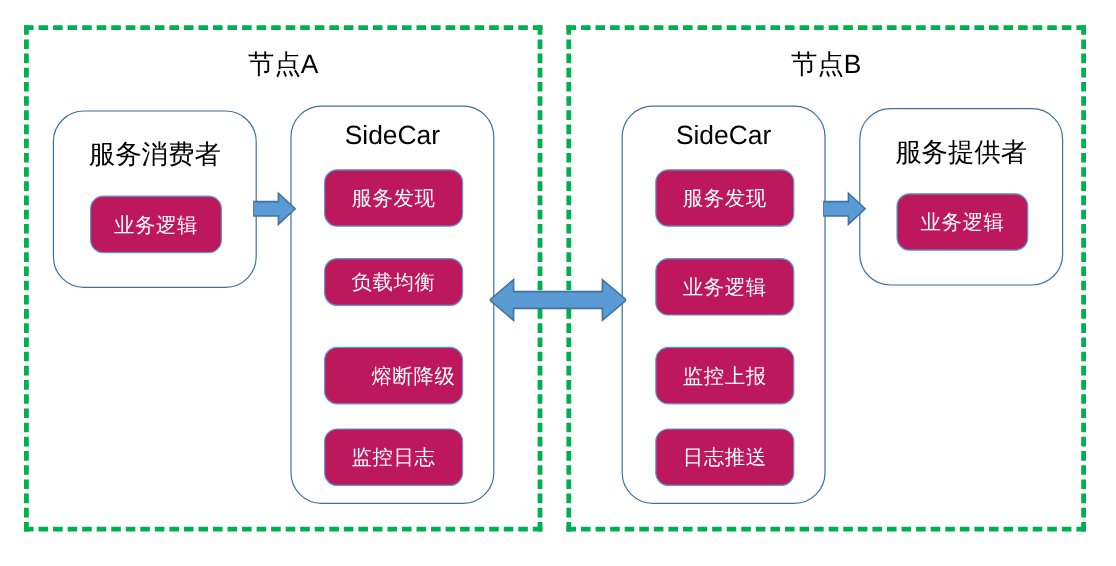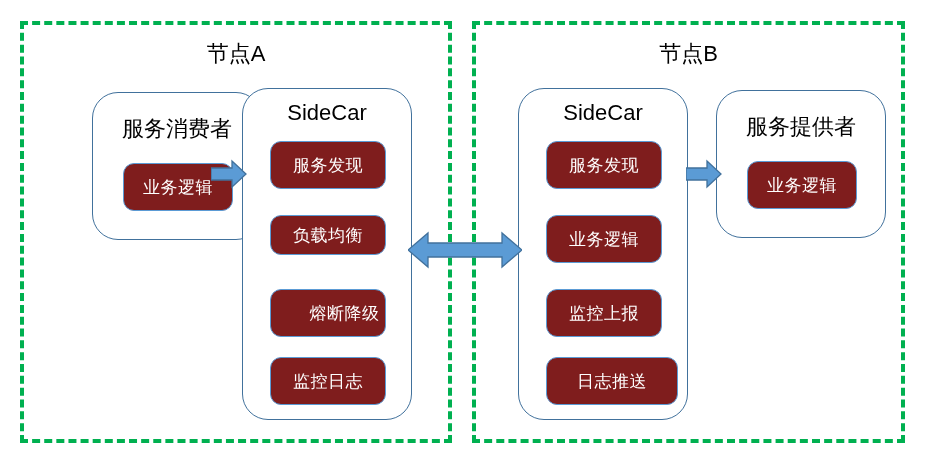--- a/index.html
+++ b/index.html
@@ -50,21 +50,21 @@
     color: #000000;
     font-size: 22px;
     line-height: 28px;
     white-space: nowrap;
   }
 
   
   .pill {
     position: absolute;
     box-sizing: border-box;
-    background: #7f1d1d;
+    background: #be185d;
     border: 1px solid #5B9BD5;
     border-radius: 11px;
     color: #ffffff;
     font-size: 17px;
     display: flex;
     align-items: center;
     justify-content: center;
     white-space: nowrap;
     letter-spacing: 0.5px;
   }
@@ -76,42 +76,42 @@
   .arrow-wrap svg { display: block; }
 </style>
 </head>
 <body>
 
 <div id="canvas">
 
   <div class="node-zone" style="left:20px; top:21px; width:432px; height:422px;"></div>
   <div class="node-title" style="left:20px; top:40px; width:432px;">节点A</div>
 
-  <div class="panel" style="left:44px; top:92px; width:170px; height:148px;margin-left:48px;">
+  <div class="panel" style="left:44px; top:92px; width:170px; height:148px;">
     <div class="panel-title" style="top:22px;">服务消费者</div>
     <div class="pill" style="left:30px; top:70px; width:110px; height:48px;">业务逻辑</div>
   </div>
 
   <div class="panel" style="left:242px; top:88px; width:170px; height:332px;">
     <div class="panel-title" style="top:10px;">SideCar</div>
     <div class="pill" style="left:27px; top:52px; width:116px; height:48px;">服务发现</div>
     <div class="pill" style="left:27px; top:126px; width:116px; height:40px;">负载均衡</div>
     <div class="pill" style="left:27px; top:200px; width:116px; height:48px;padding-left:33px;">熔断降级</div>
     <div class="pill" style="left:27px; top:268px; width:116px; height:48px;">监控日志</div>
   </div>
 
   <div class="node-zone" style="left:472px; top:21px; width:433px; height:422px;"></div>
   <div class="node-title" style="left:472px; top:40px; width:433px;">节点B</div>
 
   <div class="panel" style="left:518px; top:88px; width:170px; height:332px;">
     <div class="panel-title" style="top:10px;">SideCar</div>
     <div class="pill" style="left:27px; top:52px; width:116px; height:48px;">服务发现</div>
     <div class="pill" style="left:27px; top:126px; width:116px; height:48px;">业务逻辑</div>
     <div class="pill" style="left:27px; top:200px; width:116px; height:48px;">监控上报</div>
-    <div class="pill" style="left:27px; top:268px; width:132px; height:48px;text-align:right;">日志推送</div>
+    <div class="pill" style="left:27px; top:268px; width:116px; height:48px;text-align:right;">日志推送</div>
   </div>
 
   <div class="panel" style="left:716px; top:90px; width:170px; height:148px;">
     <div class="panel-title" style="top:22px;">服务提供者</div>
     <div class="pill" style="left:30px; top:70px; width:110px; height:48px;">业务逻辑</div>
   </div>
 
   <div class="arrow-wrap" style="left:211px; top:158px; width:36px; height:32px;">
     <svg width="36" height="32" viewBox="0 0 36 32">
       <polygon points="0,10 21,10 21,3 35,16 21,29 21,22 0,22" fill="#5B9BD5" stroke="#41719C" stroke-width="1.3"></polygon>

